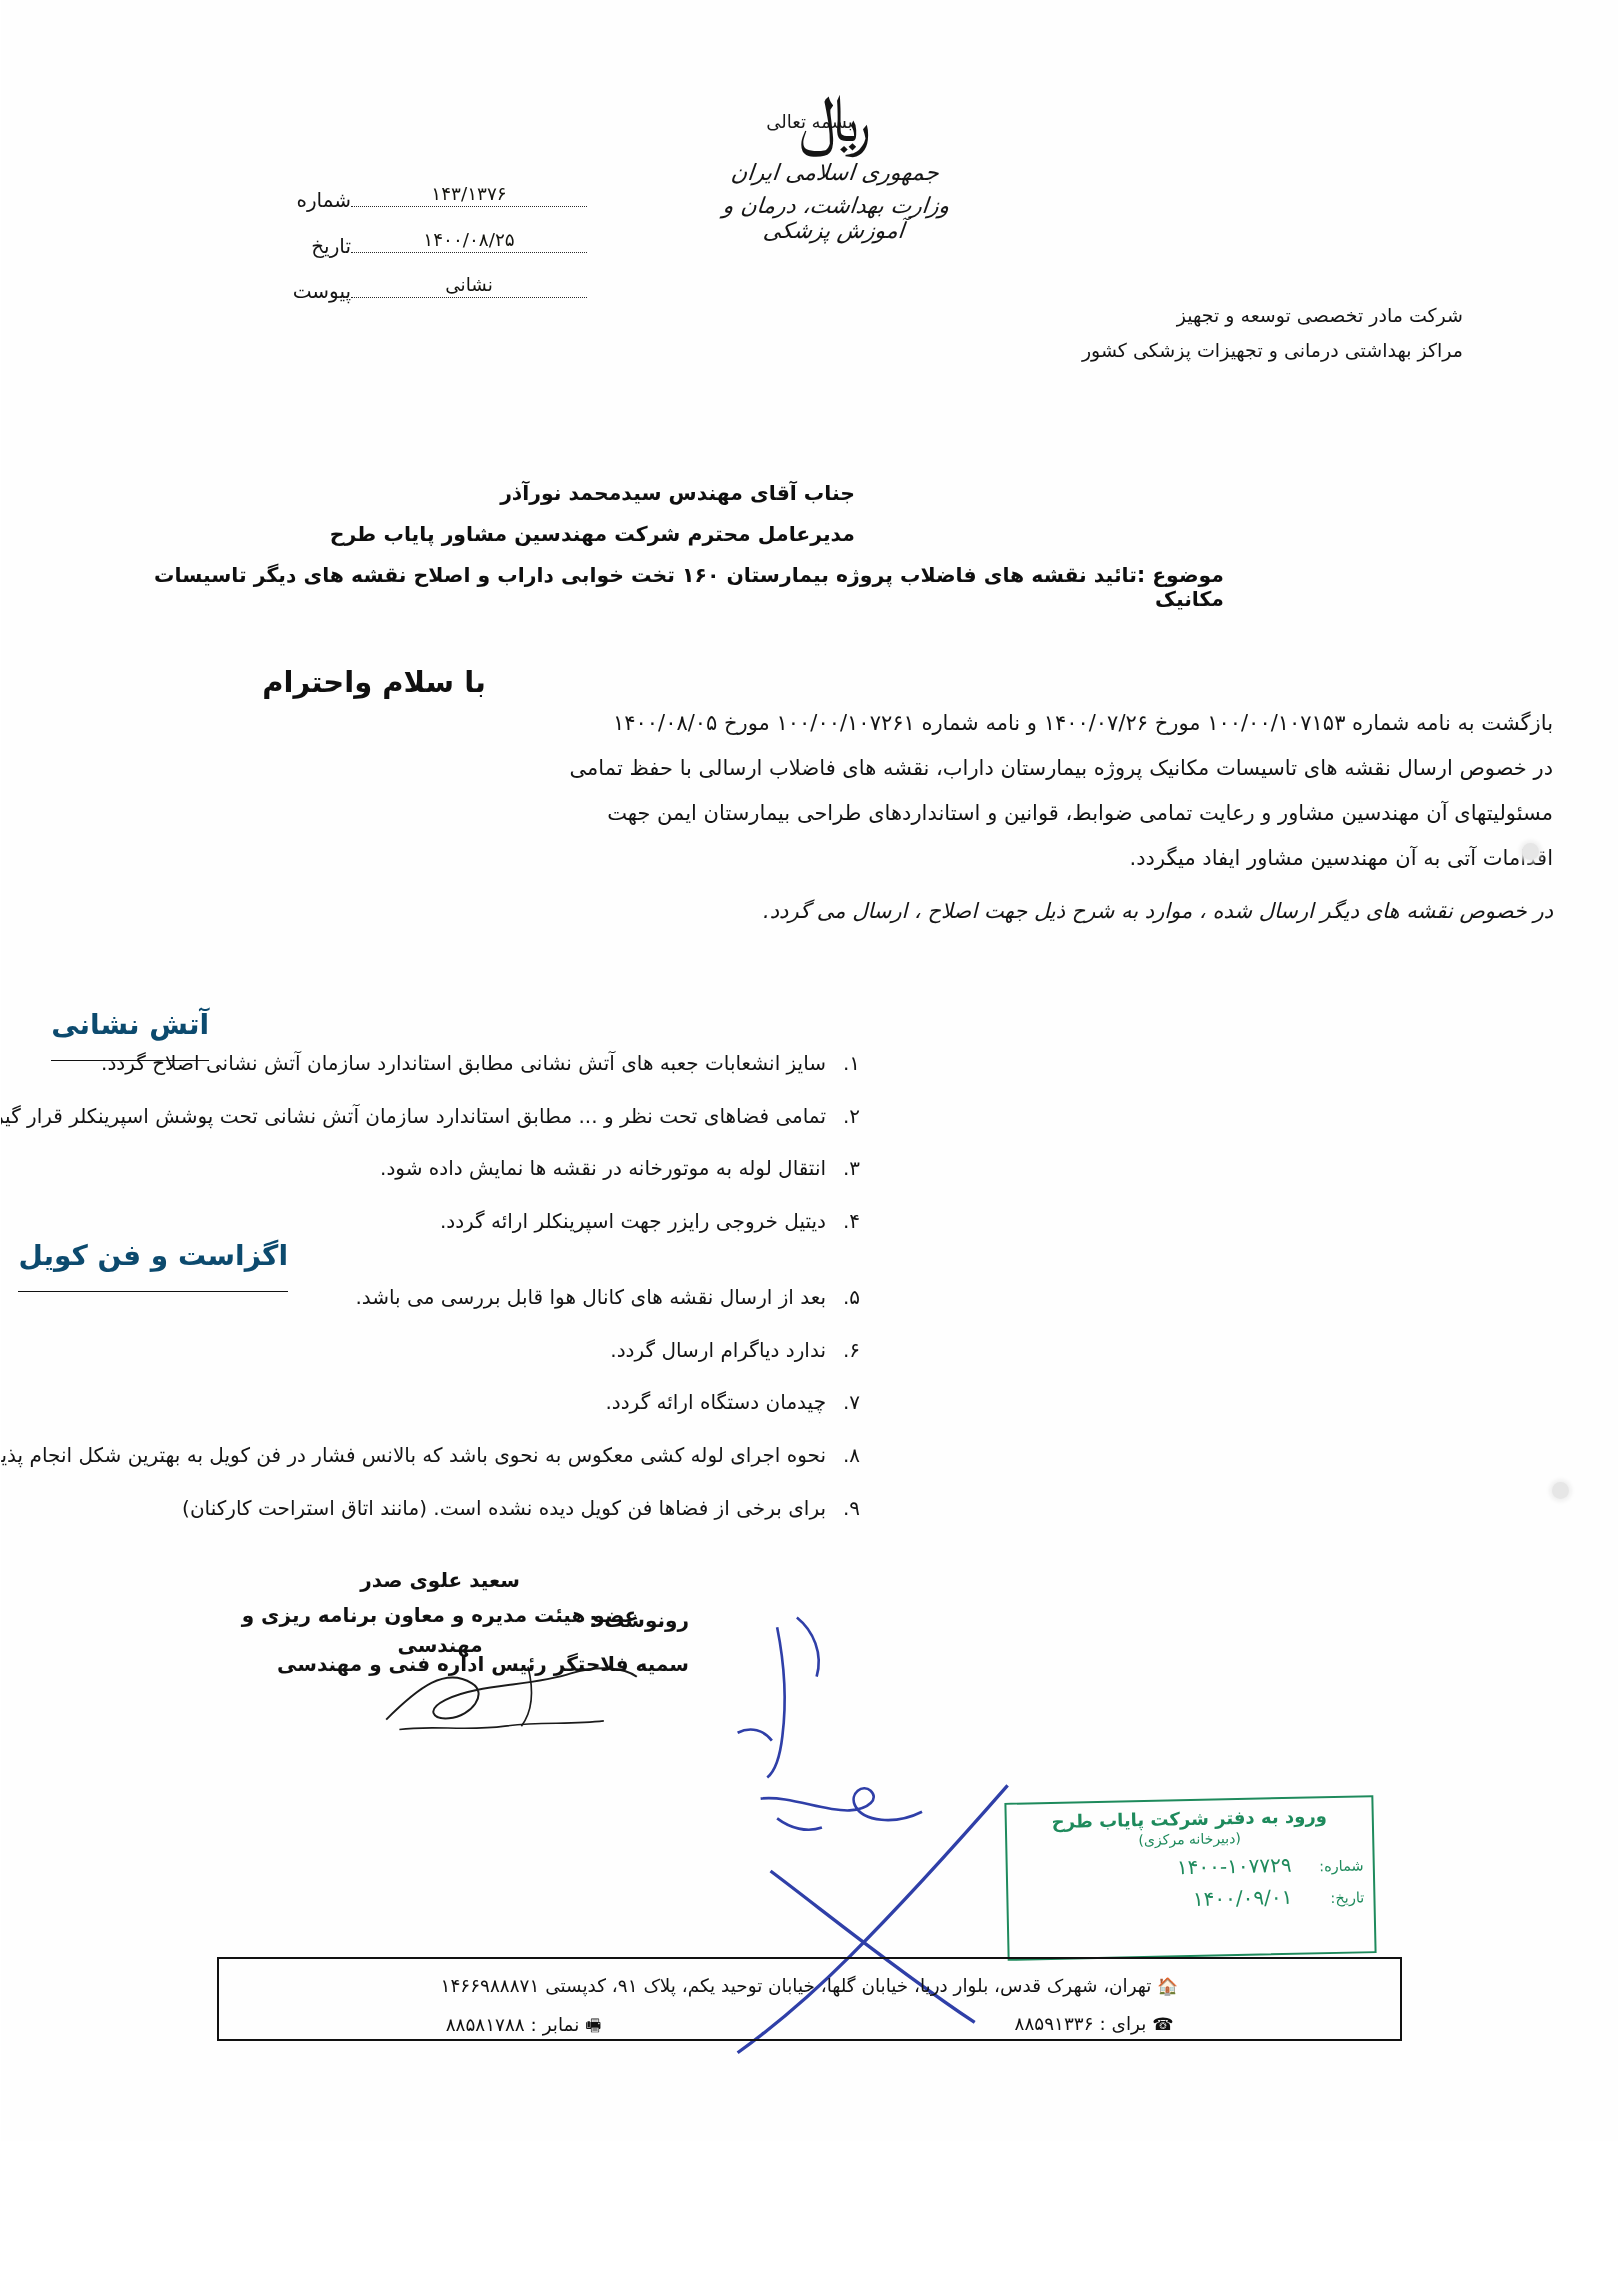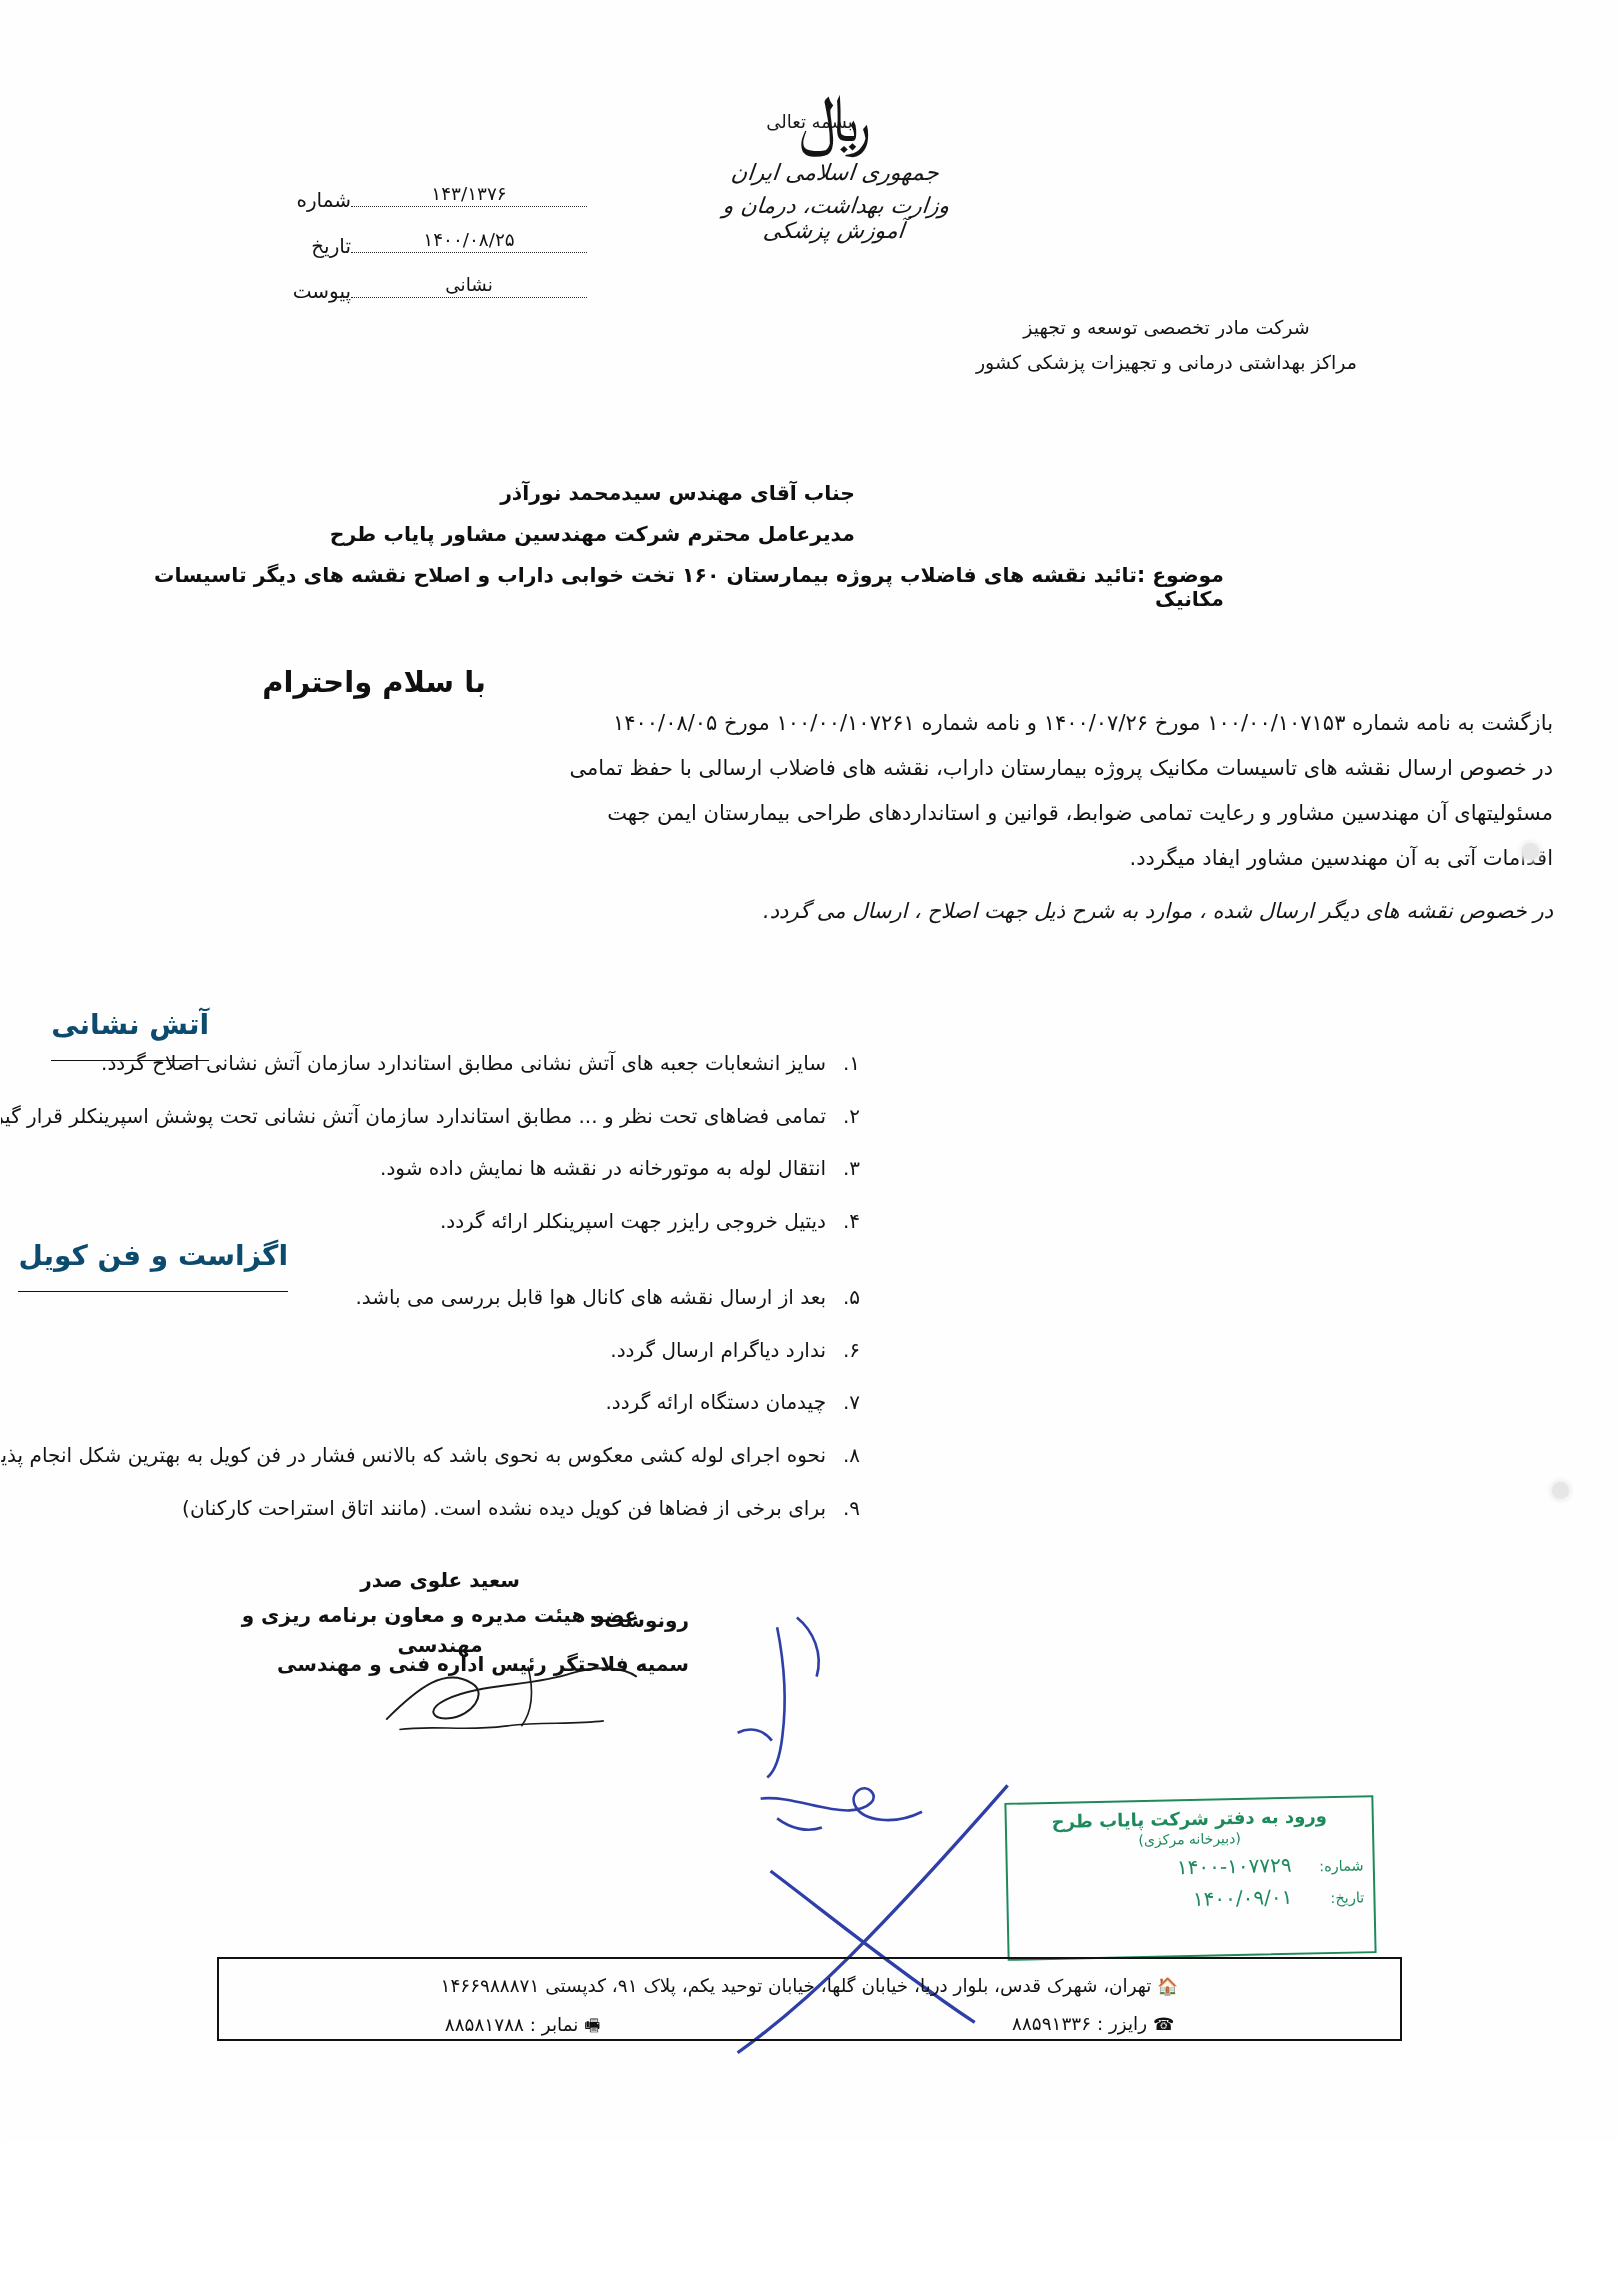--- a/index.html
+++ b/index.html
@@ -97,24 +97,23 @@
     bottom: 2px;
     left: 0;
     width: 100%;
     text-align: center;
     font-size: 18.4px;
     color: #14140f;
     letter-spacing: 0.7px;
   }
   .org-wrap {
     position: absolute;
-    top: 316px;
+    top: 304px;
     left: 870px;
     width: 593px;
-    text-align: center;
   }
   .org-wrap div {
     font-size: 19px;
     margin-bottom: 13px;
     color: #141414;
   }
 
   
   .addressee {
     position: absolute;
@@ -462,21 +461,21 @@
   </div>
 
   <div class="footer">
     <div class="f1">
       <span class="ic">🏠</span>
       <span>تهران، شهرک قدس، بلوار دریا، خیابان گلها، خیابان توحید یکم، پلاک ۹۱، کدپستی ۱۴۶۶۹۸۸۸۷۱</span>
     </div>
     <div class="f2">
       <span>
         <span class="ic">☎</span>
-        <span>رایزر :</span>
+        <span>برای :</span>
         <span>۸۸۵۹۱۳۳۶</span>
       </span>
       <span>
         <span class="ic">🖷</span>
         <span>نمابر :</span>
         <span>۸۸۵۸۱۷۸۸</span>
       </span>
     </div>
   </div>
 

